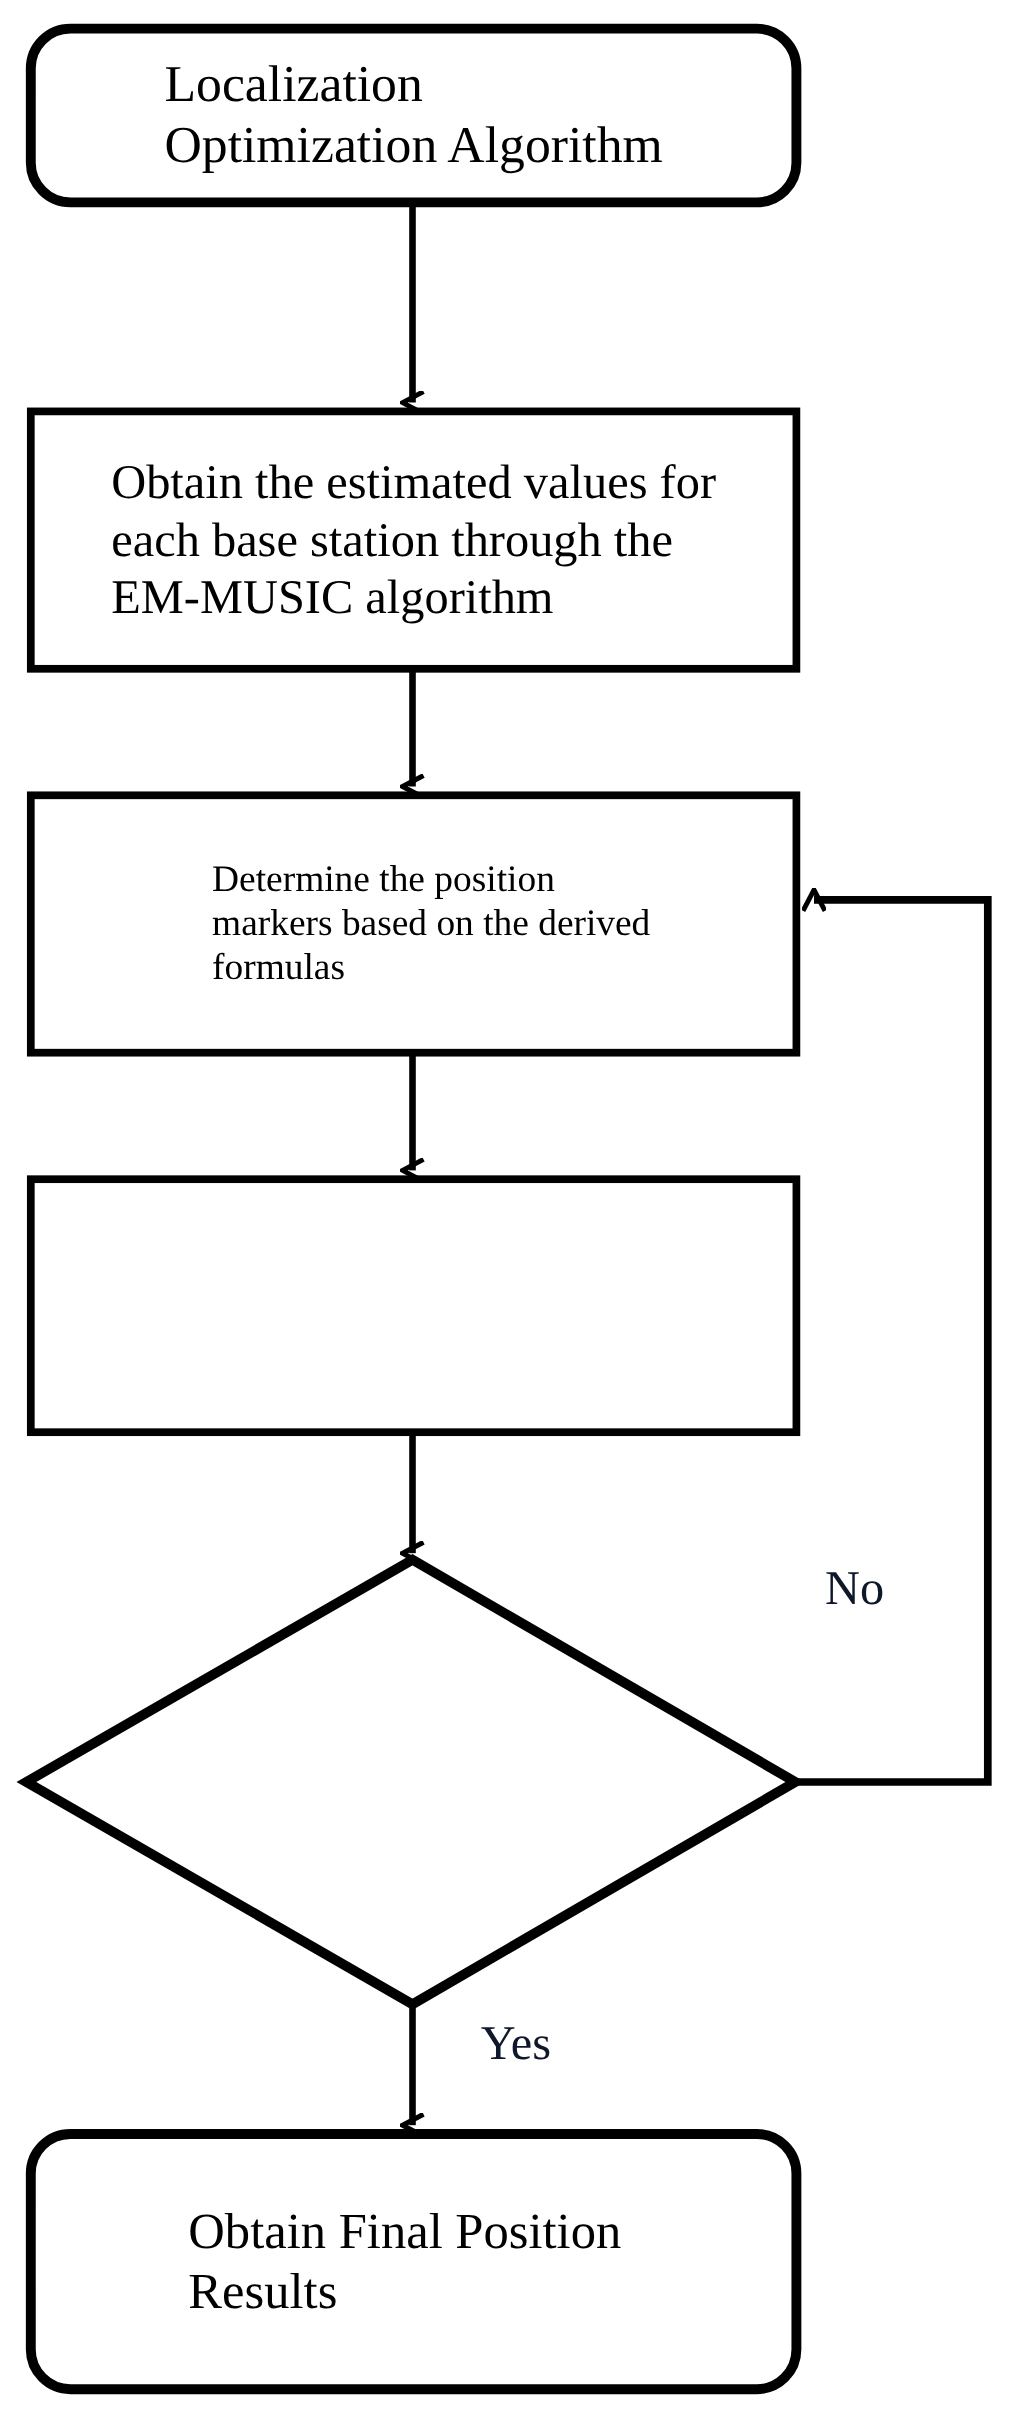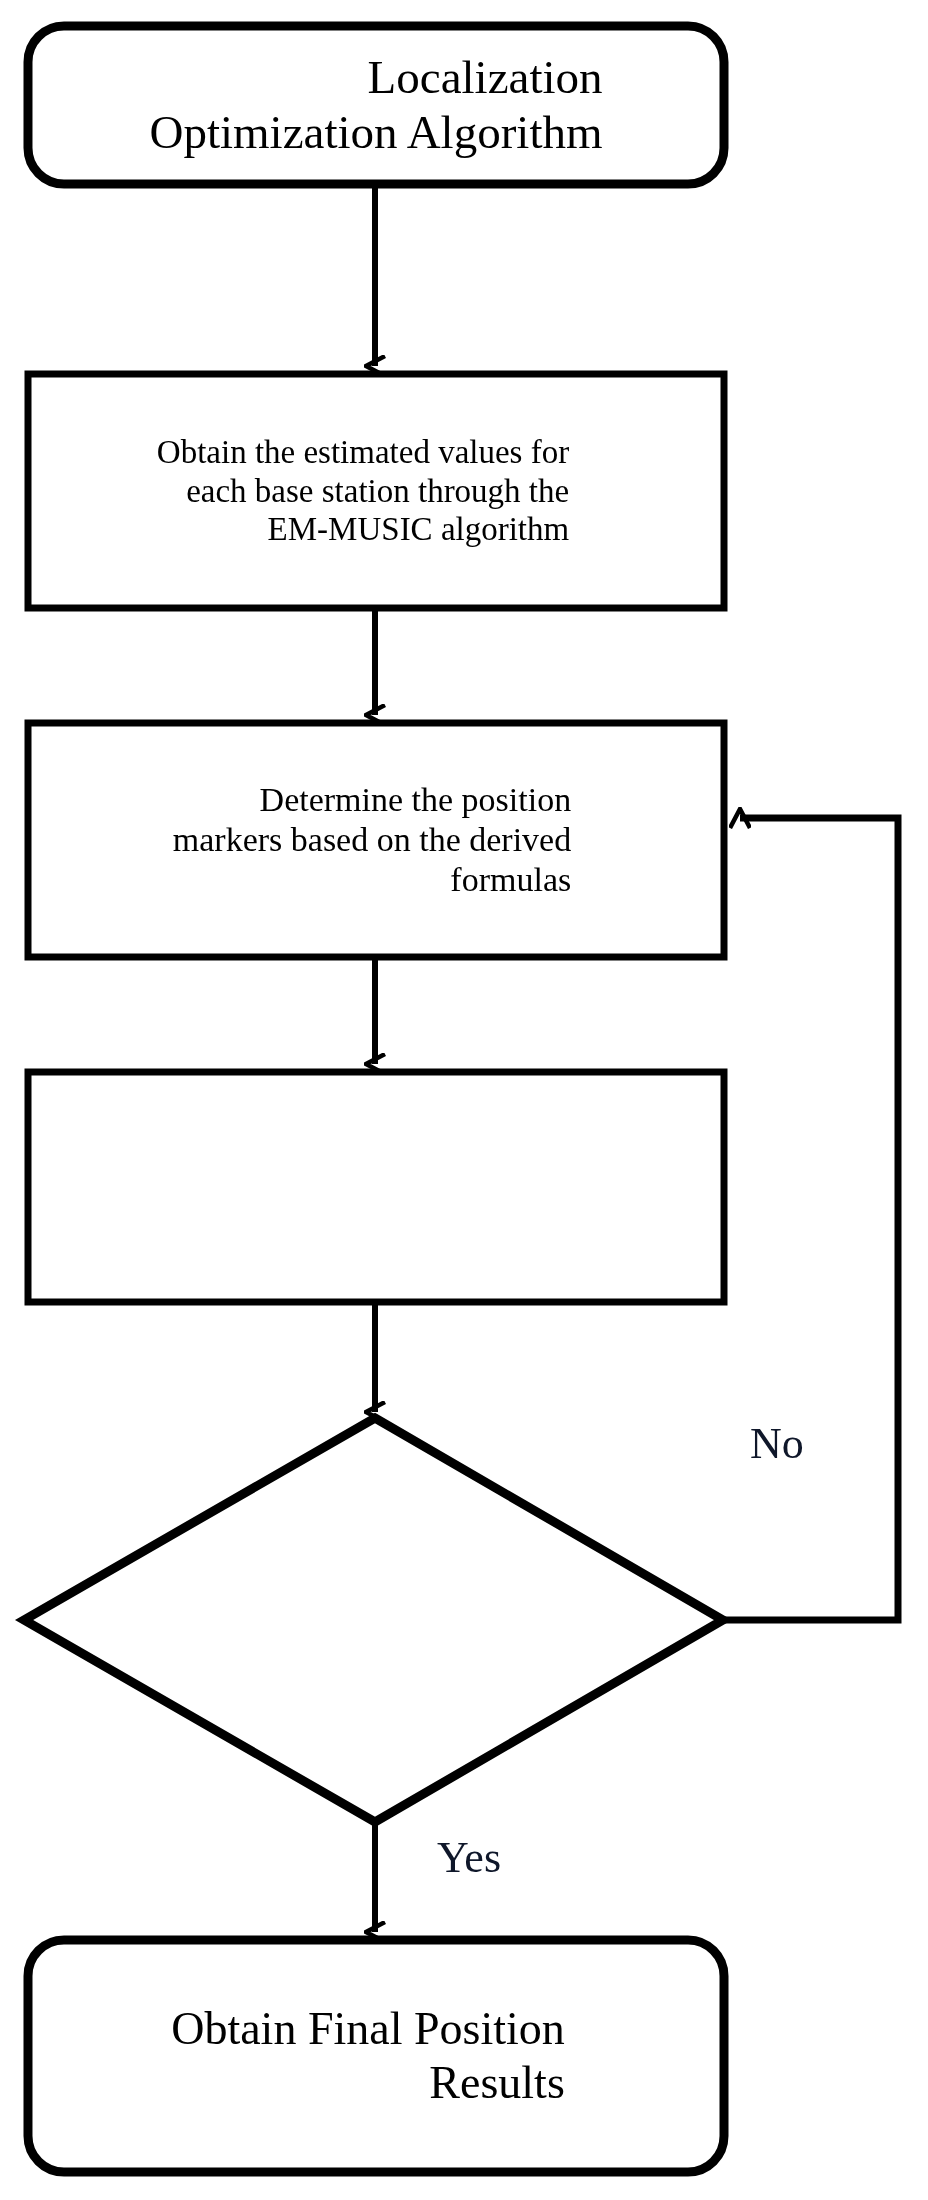--- a/index.html
+++ b/index.html
@@ -20,34 +20,34 @@
     left: 0;
     top: 0;
     width: 928px;
     height: 2200px;
   }
   .node-text {
     position: absolute;
     display: flex;
     align-items: center;
     justify-content: center;
-    text-align: right;
+    text-align: left;
     color: #000000;
     line-height: 1.18;
     white-space: pre-line;
     pointer-events: none;
   }
   .edge-label {
     position: absolute;
     color: #0f172a;
     line-height: 1;
   }
   .t-start   { left: 28px;  top: 26px;   width: 696px; height: 158px; font-size: 47px; }
-  .t-step1   { left: 15px;  top: 374px;  width: 696px; height: 234px; font-size: 33px; }
-  .t-step2   { left: 24px;  top: 723px;  width: 696px; height: 234px; font-size: 34px; }
+  .t-step1   { left: 28px;  top: 374px;  width: 696px; height: 234px; font-size: 44px; }
+  .t-step2   { left: 44px;  top: 723px;  width: 696px; height: 234px; font-size: 34px; }
   .t-step3   { left: 28px;  top: 1072px; width: 696px; height: 230px; font-size: 43px; }
   .t-dec     { left: 110px; top: 1500px; width: 530px; height: 240px; font-size: 42px; }
   .t-end     { left: 20px;  top: 1940px; width: 696px; height: 232px; font-size: 46px; }
   .l-no      { left: 750px; top: 1422px; font-size: 44px; }
   .l-yes     { left: 437px; top: 1836px; font-size: 44px; text-align: center; }
   .bold-sym  { font-weight: bold; }
 </style>
 </head>
 <body>
 

